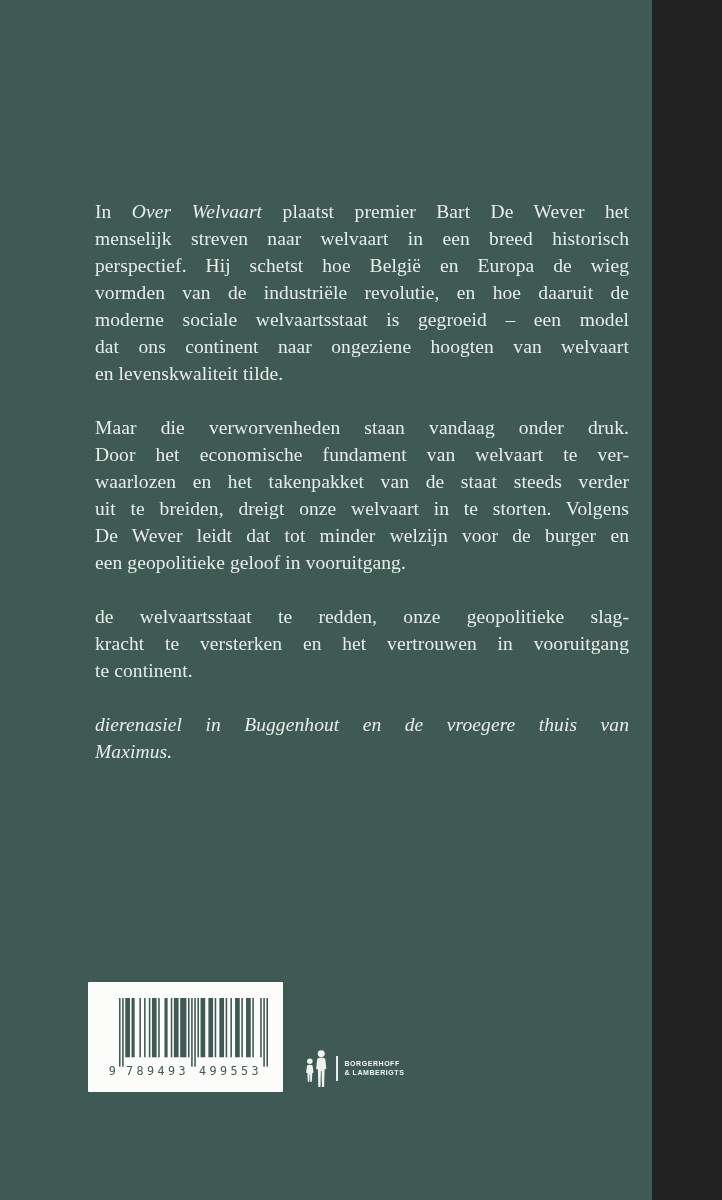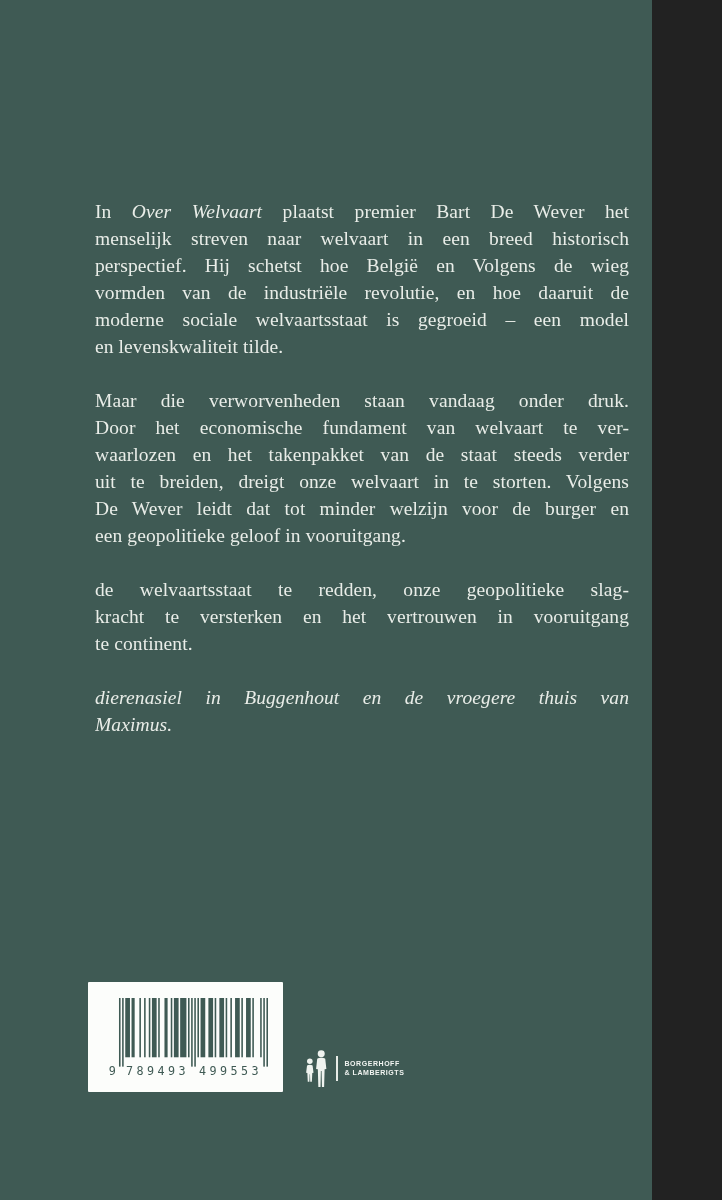--- a/index.html
+++ b/index.html
@@ -80,23 +80,24 @@
 </head>
 <body>
 
 <div class="cover">
 
   <div class="blurb">
 
     <div class="para">
       <div class="line"><span>In</span> <span class="it">Over Welvaart</span> <span>plaatst premier Bart De Wever het</span></div>
       <div class="line">menselijk streven naar welvaart in een breed historisch</div>
-      <div class="line">perspectief. Hij schetst hoe België en Volgens de wieg</div>
+      <div class="line">perspectief. Hij schetst hoe België en Europa de wieg</div>
       <div class="line">vormden van de industriële revolutie, en hoe daaruit de</div>
       <div class="line">moderne sociale welvaartsstaat is gegroeid – een model</div>
+      <div class="line">dat ons continent naar ongeziene hoogten van welvaart</div>
       <div class="line last">en levenskwaliteit tilde.</div>
     </div>
 
     <div class="para">
       <div class="line">Maar die verworvenheden staan vandaag onder druk.</div>
       <div class="line">Door het economische fundament van welvaart te ver-</div>
       <div class="line">waarlozen en het takenpakket van de staat steeds verder</div>
       <div class="line">uit te breiden, dreigt onze welvaart in te storten. Volgens</div>
       <div class="line">De Wever leidt dat tot minder welzijn voor de burger en</div>
       <div class="line last">een geopolitieke geloof in vooruitgang.</div>

